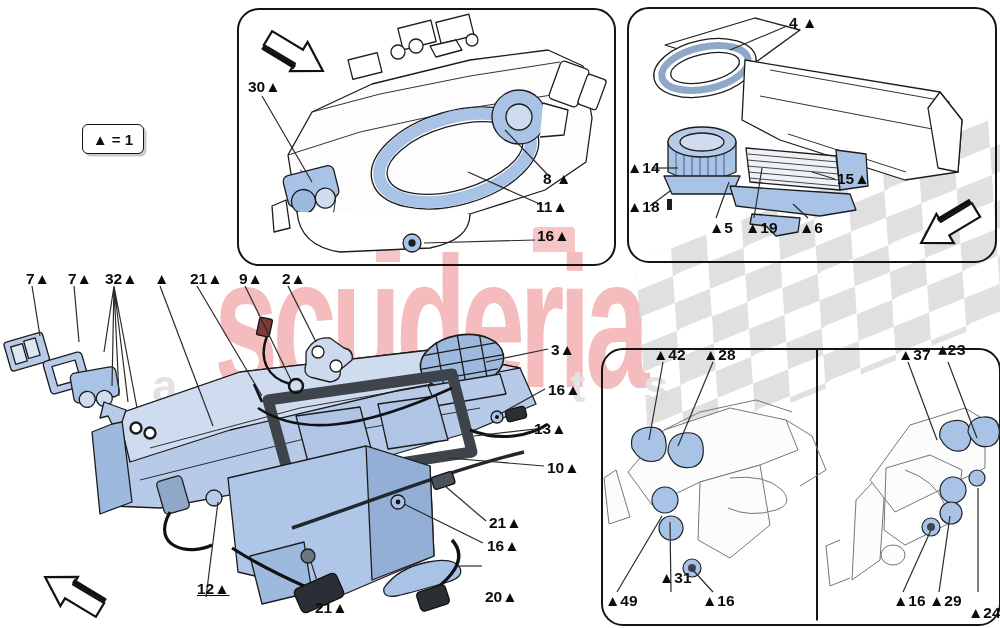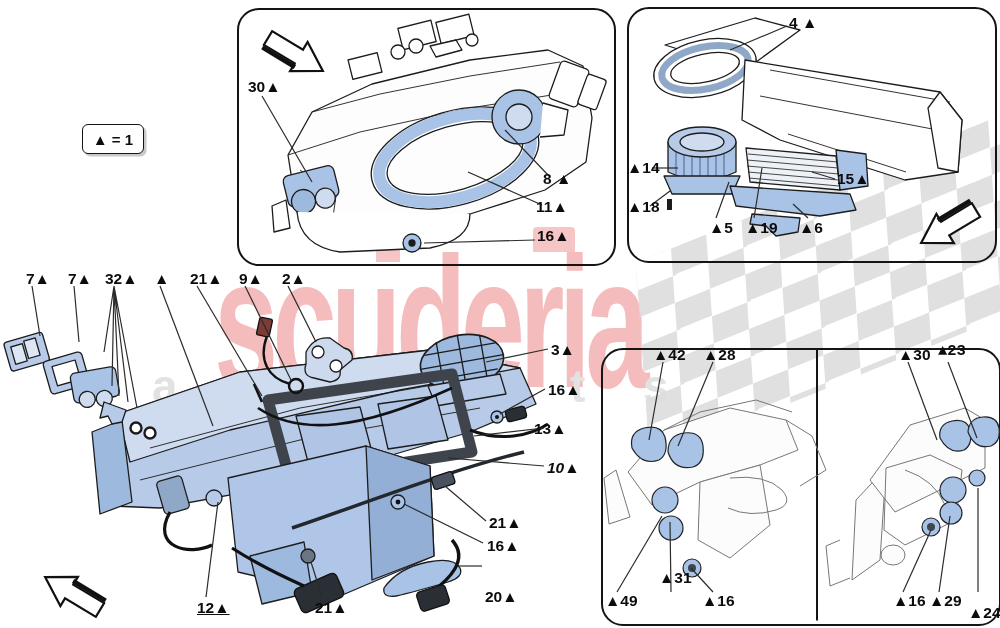--- a/index.html
+++ b/index.html
@@ -310,30 +310,30 @@
   <div class="co" style="left:26px;top:270px;">7▲</div>
   <div class="co" style="left:68px;top:270px;">7▲</div>
   <div class="co" style="left:105px;top:270px;">32▲</div>
   <div class="co" style="left:154px;top:270px;">▲</div>
   <div class="co" style="left:190px;top:270px;">21▲</div>
   <div class="co" style="left:239px;top:270px;">9▲</div>
   <div class="co" style="left:282px;top:270px;">2▲</div>
   <div class="co" style="left:551px;top:341px;">3▲</div>
   <div class="co" style="left:548px;top:381px;">16▲</div>
   <div class="co" style="left:534px;top:420px;">13▲</div>
-  <div class="co" style="left:547px;top:459px;font-style:italic;">10▲</div>
+  <div class="co" style="left:547px;top:459px;">10▲</div>
   <div class="co" style="left:489px;top:514px;">21▲</div>
   <div class="co" style="left:487px;top:537px;">16▲</div>
   <div class="co" style="left:485px;top:588px;">20▲</div>
-  <div class="co" style="left:197px;top:599px;text-decoration:underline;">12▲</div>
+  <div class="co" style="left:197px;top:580px;text-decoration:underline;">12▲</div>
   <div class="co" style="left:315px;top:599px;">21▲</div>
   <div class="co" style="left:653px;top:346px;">▲42</div>
   <div class="co" style="left:703px;top:346px;">▲28</div>
   <div class="co" style="left:605px;top:592px;">▲49</div>
   <div class="co" style="left:659px;top:569px;">▲31</div>
   <div class="co" style="left:702px;top:592px;">▲16</div>
-  <div class="co" style="left:898px;top:346px;">▲30</div>
+  <div class="co" style="left:898px;top:346px;">▲37</div>
   <div class="co" style="left:938px;top:343px;font-family:Liberation Mono, monospace;">▲23</div>
   <div class="co" style="left:893px;top:592px;">▲16</div>
   <div class="co" style="left:929px;top:592px;">▲29</div>
   <div class="co" style="left:968px;top:592px;margin-top:12px;">▲24</div>
 
 </div>
 
 </body></html>

